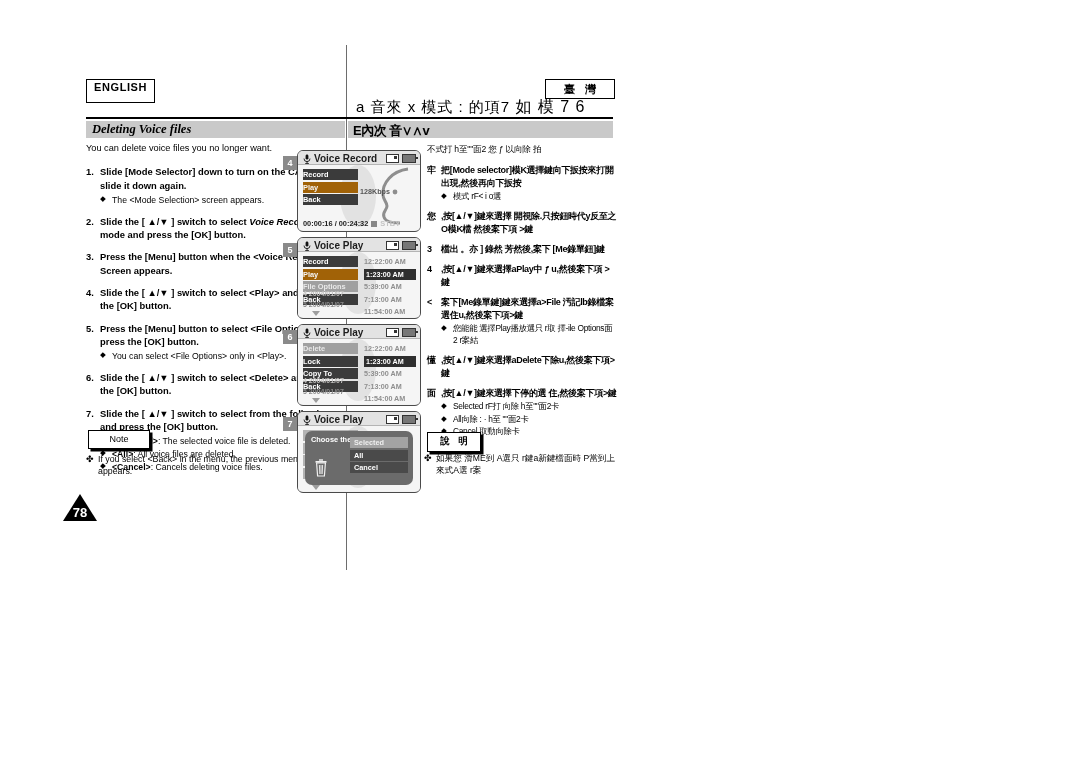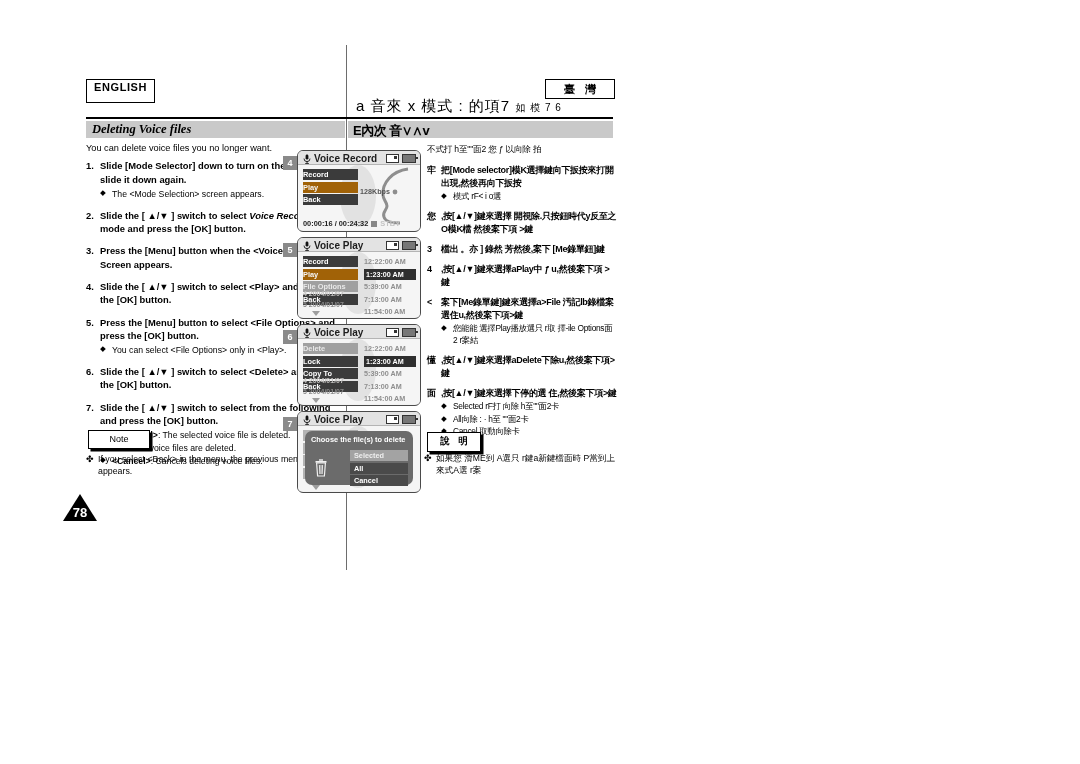--- a/index.html
+++ b/index.html
@@ -65,21 +65,21 @@
     letter-spacing: -0.2px;
     white-space: nowrap;
   }
   .title-cn {
     position: absolute;
     left: 356px; top: 97px;
     font-size: 15px;
     white-space: nowrap;
     letter-spacing: 1px;
   }
-  .title-cn .sm { font-size: 10px; margin-top: 24px; }
+  .title-cn .sm { font-size: 16px; margin-top: 24px; }
   .title-rule {
     position: absolute;
     left: 86px; top: 117px;
     width: 527px;
     height: 2.4px;
     background: #000;
   }
 
   
   .sec-bar {
@@ -107,21 +107,21 @@
 
   
   .left-col {
     position: absolute;
     left: 86px; top: 142px;
     width: 250px;
   }
   .intro {
     font-size: 9.2px;
     line-height: 1.35;
-    margin-bottom: 5px;
+    margin-bottom: 11px;
   }
   .step {
     display: flex;
     font-size: 9.4px;
     font-weight: bold;
     line-height: 1.42;
     margin-bottom: 9px;
   }
   .step-num {
     width: 14px;
@@ -408,21 +408,21 @@
   }
   .dlg-title {
     color: #fff;
     font-size: 7.4px;
     font-weight: bold;
     padding: 4px 0 0 6px;
     white-space: nowrap;
   }
   .dlg-opts {
     position: absolute;
-    right: 5px; top: 19px;
+    right: 5px; top: 6px;
     width: 58px;
     padding-left: 48px;
   }
   .dlg-opt {
     height: 11px;
     line-height: 11px;
     font-size: 7.3px;
     font-weight: bold;
     color: #fff;
     background: #4a4a4a;

